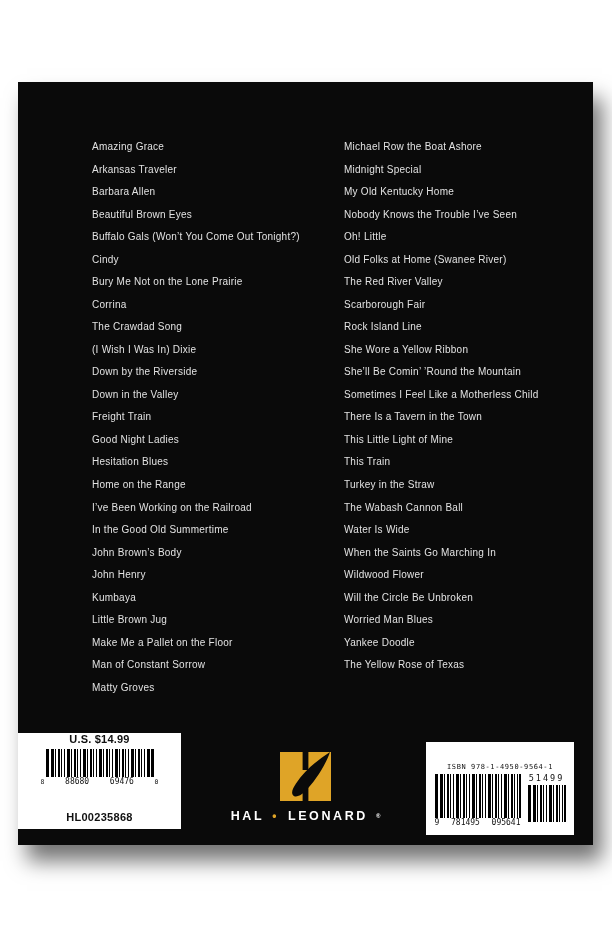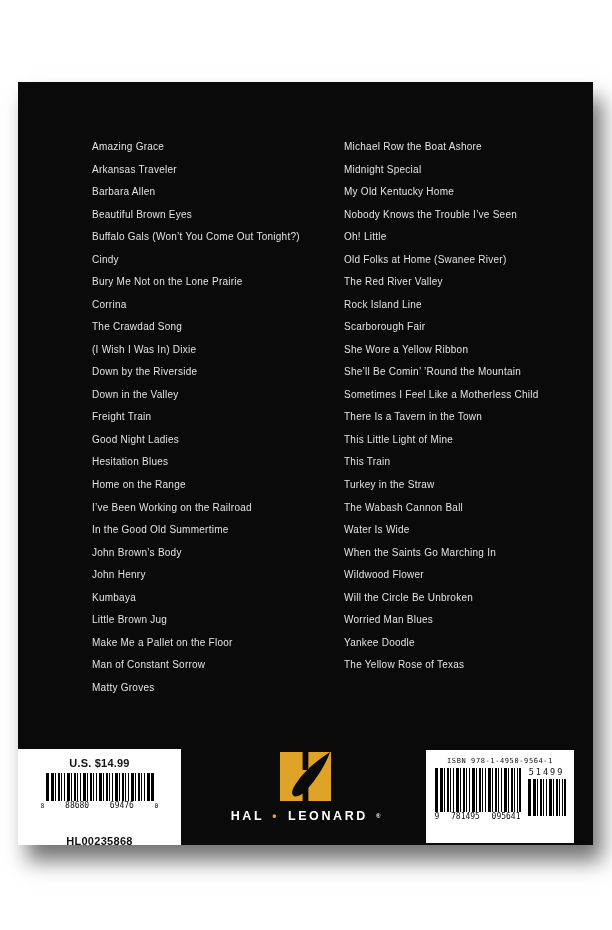--- a/index.html
+++ b/index.html
@@ -18,22 +18,22 @@
   }
   .song-col li{
     height:22.54px;line-height:22.54px;font-size:10px;color:#e2e2e2;
     letter-spacing:0.25px;white-space:nowrap;font-weight:normal;
   }
   .col-left{left:70px;}
   .col-right{left:322px;}
 
   
   .price-box{
-    position:absolute;left:0;bottom:0;width:163px;height:96px;background:#ffffff;
-    text-align:center;box-sizing:border-box;padding-top:8px;color:#111111;
+    position:absolute;left:0;bottom:16px;width:163px;height:96px;background:#ffffff;
+    text-align:center;box-sizing:border-box;padding-top:0;color:#111111;
   }
   .price{font-size:11px;font-weight:bold;letter-spacing:0.2px;}
   .bars{
     background-color:#ffffff;
     background-image:repeating-linear-gradient(90deg,
       #000 0px,#000 1.5px,#fff 1.5px,#fff 3px,
       #000 3px,#000 6px,#fff 6px,#fff 7px,
       #000 7px,#000 8px,#fff 8px,#fff 10.5px,
       #000 10.5px,#000 12px,#fff 12px,#fff 13px,
       #000 13px,#000 13.8px,#fff 13.8px,#fff 16px);
@@ -55,22 +55,22 @@
   .logo{display:block;}
   .brand-text{
     margin-top:9px;display:flex;align-items:center;
     color:#ffffff;font-weight:bold;font-size:12.5px;letter-spacing:2.6px;line-height:12px;gap:8px;
   }
   .brand-bullet{color:#dfa427;margin:0 1px 0 0;font-size:12px;}
   .brand-reg{font-size:6px;align-self:flex-start;margin-top:0;letter-spacing:0;}
 
   
   .isbn-box{
-    position:absolute;right:19px;bottom:2px;width:148px;height:93px;background:#ffffff;
-    box-sizing:border-box;padding-top:7px;color:#111111;
+    position:absolute;right:19px;bottom:10px;width:148px;height:93px;background:#ffffff;
+    box-sizing:border-box;padding-top:21px;color:#111111;
   }
   .isbn-label{
     font-family:"DejaVu Sans Mono", monospace;font-size:7px;letter-spacing:0.6px;
     text-align:center;white-space:nowrap;
   }
   .ean-row{display:flex;justify-content:center;align-items:flex-start;gap:7px;margin-top:3px;}
   .ean-main{width:86px;}
   .ean-bars{width:82px;height:44px;margin:0 auto;}
   .ean-digits{
     display:flex;justify-content:space-between;align-items:flex-end;
@@ -116,22 +116,22 @@
       <li>Matty Groves</li>
     </ul>
   <ul class="song-col col-right">
       <li>Michael Row the Boat Ashore</li>
       <li>Midnight Special</li>
       <li>My Old Kentucky Home</li>
       <li>Nobody Knows the Trouble I’ve Seen</li>
       <li>Oh! Little</li>
       <li>Old Folks at Home (Swanee River)</li>
       <li>The Red River Valley</li>
+      <li>Scarborough Fair</li>
       <li>Rock Island Line</li>
-      <li>Scarborough Fair</li>
       <li>She Wore a Yellow Ribbon</li>
       <li>She’ll Be Comin’ ’Round the Mountain</li>
       <li>Sometimes I Feel Like a Motherless Child</li>
       <li>There Is a Tavern in the Town</li>
       <li>This Little Light of Mine</li>
       <li>This Train</li>
       <li>Turkey in the Straw</li>
       <li>The Wabash Cannon Ball</li>
       <li>Water Is Wide</li>
       <li>When the Saints Go Marching In</li>

